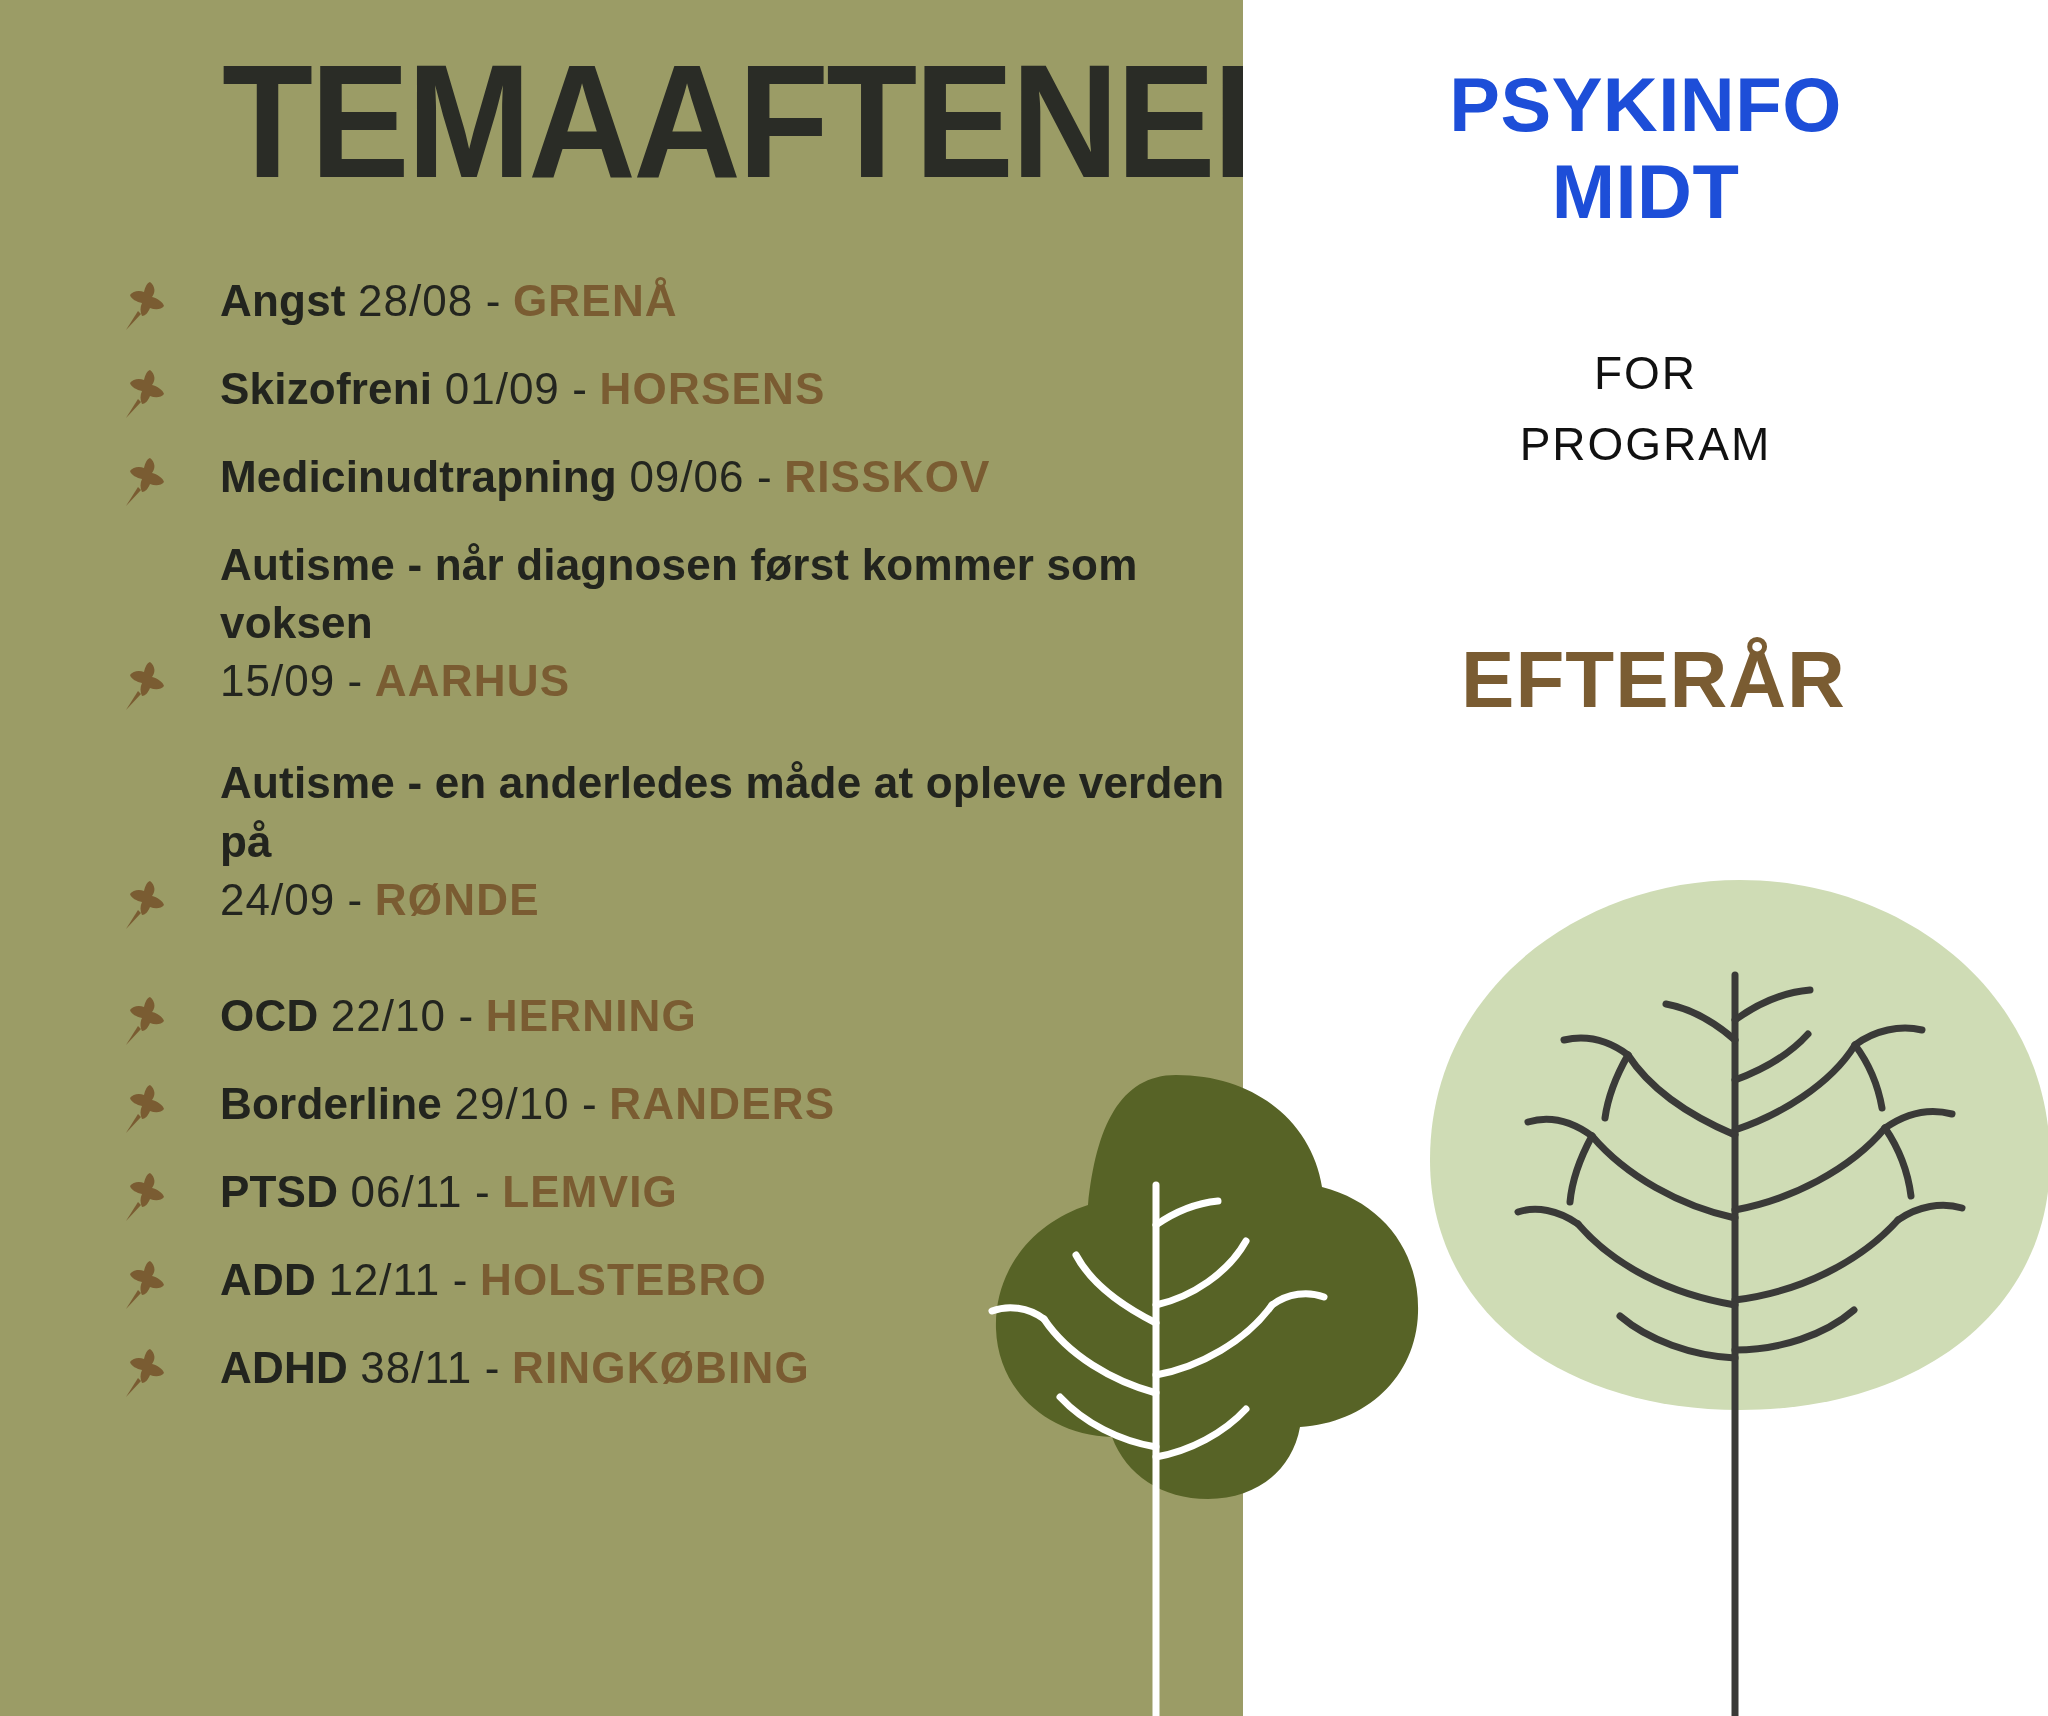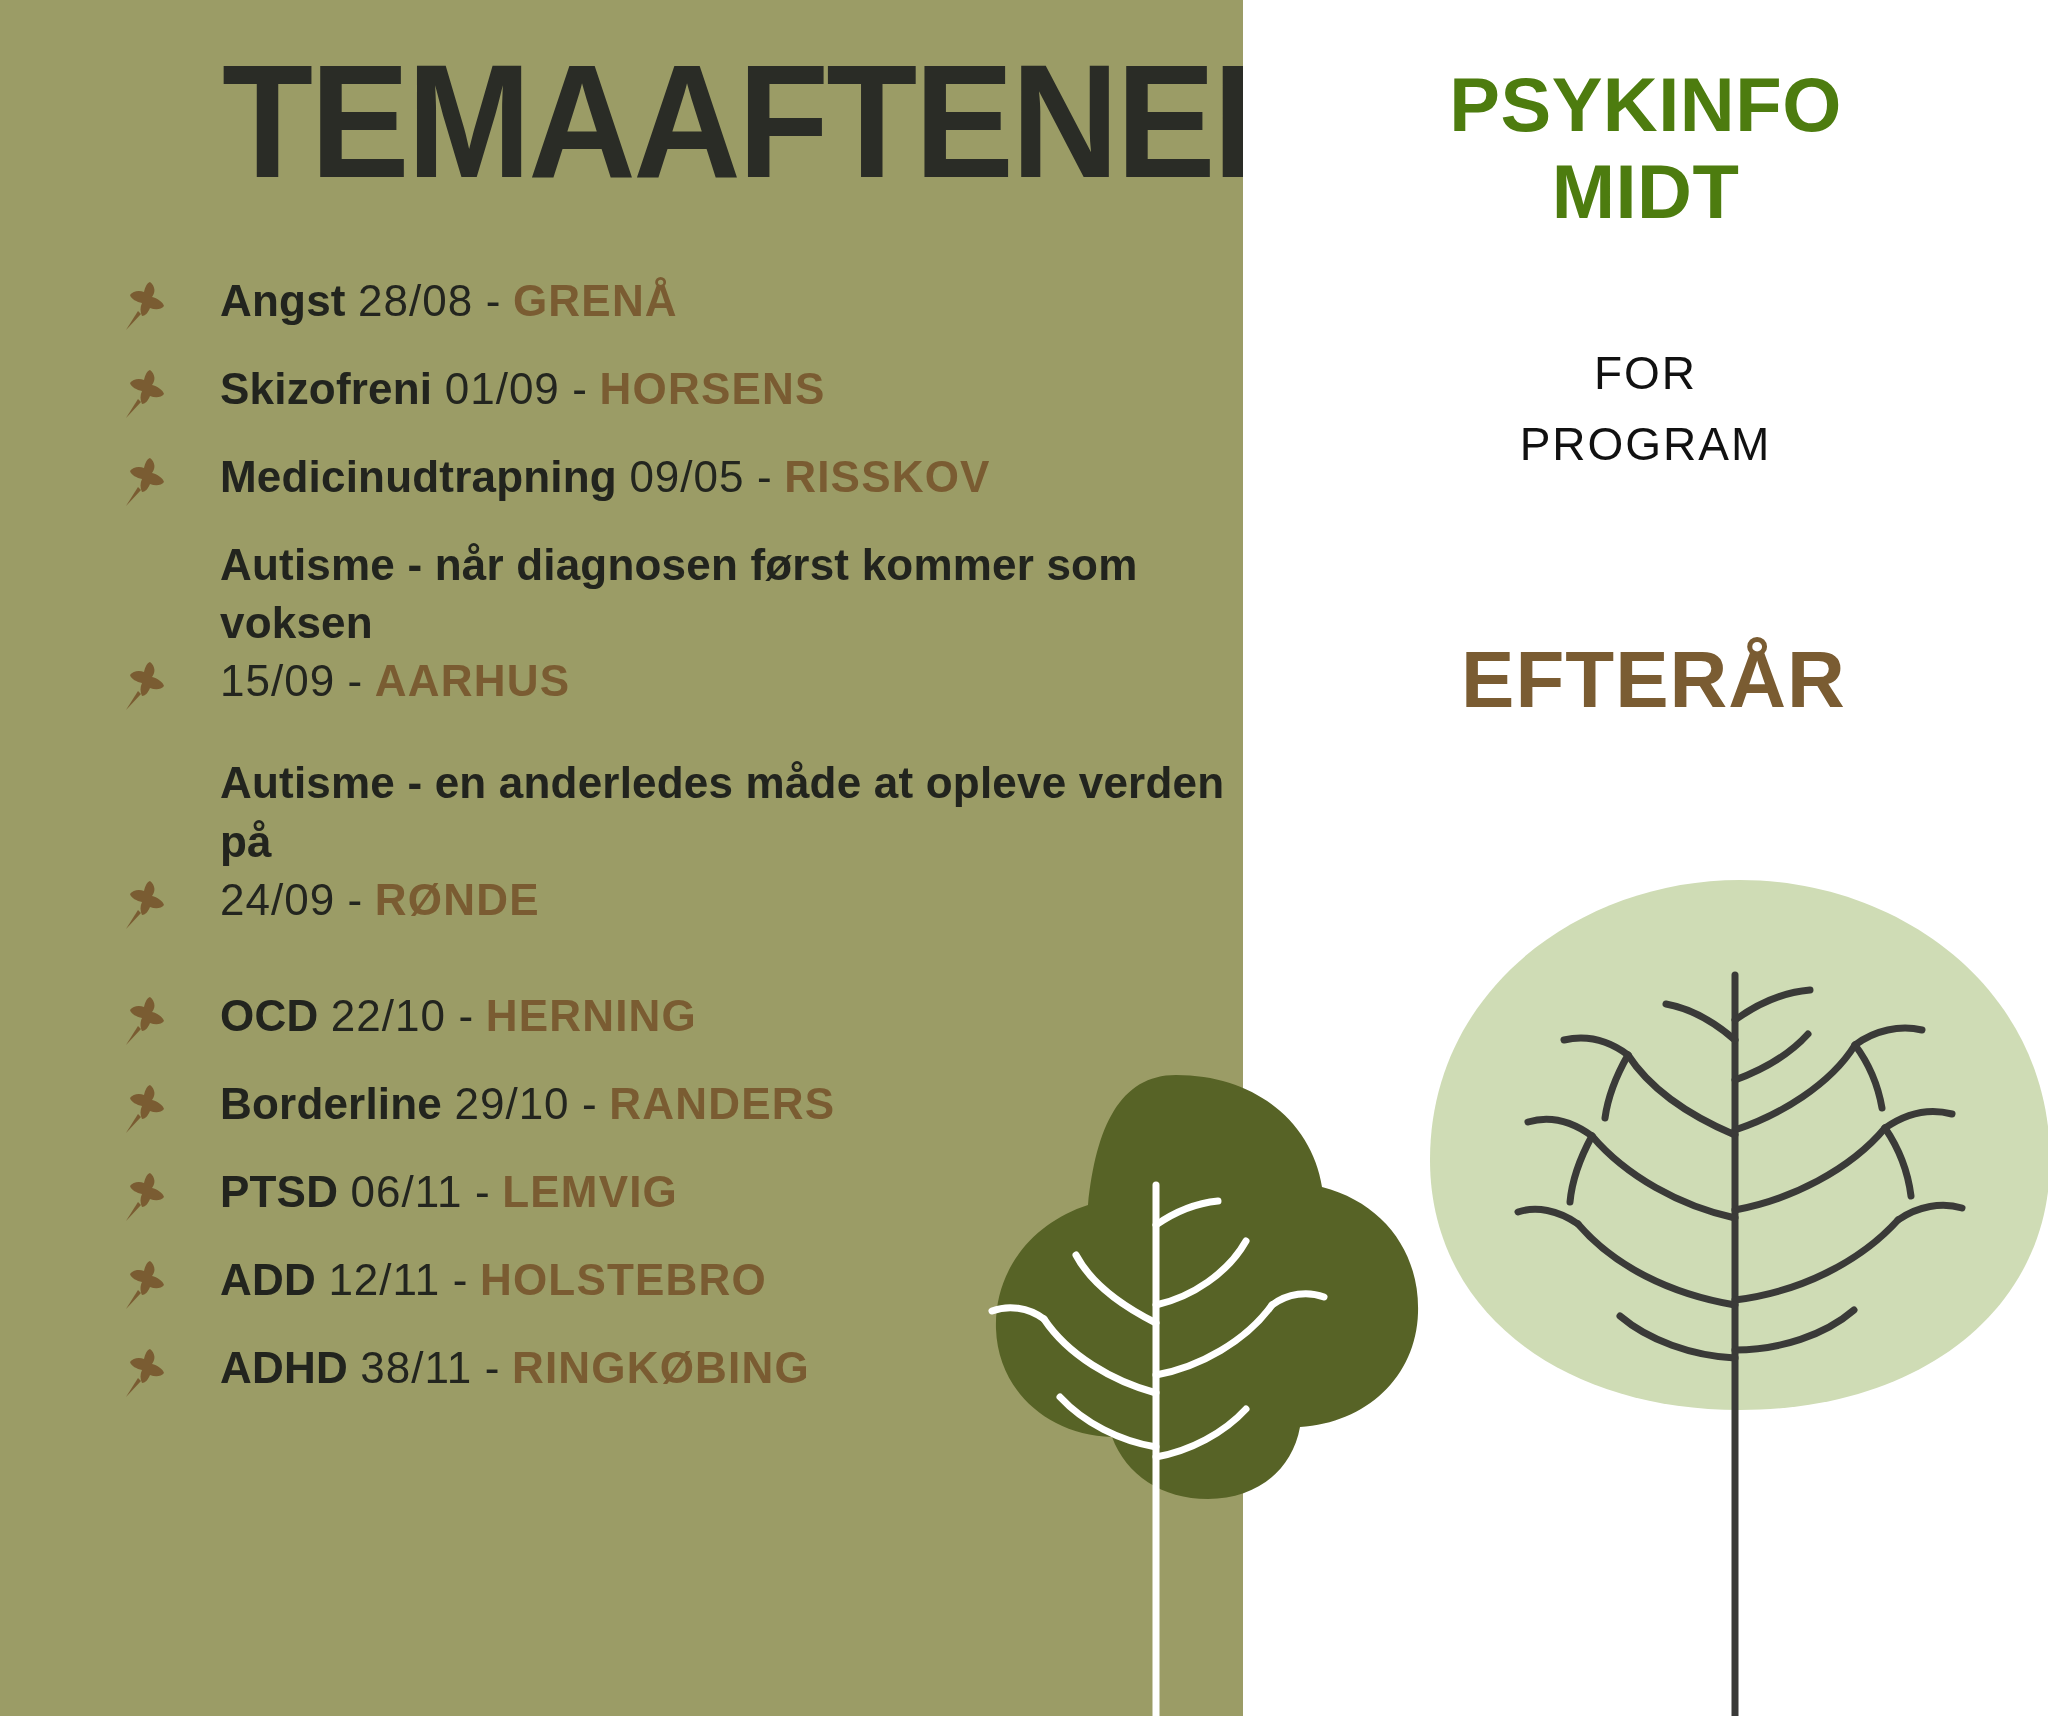--- a/index.html
+++ b/index.html
@@ -110,21 +110,21 @@
   .brand {
     position: absolute;
     left: 0;
     top: 62px;
     width: 805px;
     text-align: center;
     font-family: "Liberation Sans Narrow", "Liberation Sans", sans-serif;
     font-weight: 700;
     font-size: 76px;
     line-height: 1.14;
-    color: #4d7c0f;
+    color: #1d4ed8;
     letter-spacing: 0.5px;
   }
   .program-for {
     position: absolute;
     left: 0;
     top: 338px;
     width: 805px;
     text-align: center;
     font-family: "Liberation Sans Narrow", "Liberation Sans", sans-serif;
     font-weight: 400;
@@ -208,21 +208,21 @@
 
       <div class="event-row">
         <div class="pin-cell">
           <svg class="pin-icon" viewBox="0 0 46 50" xmlns="http://www.w3.org/2000/svg" aria-hidden="true">
             <path d="M30 2 C35 6 36 12 32 17 C37 18 43 22 44 26 C41 30 35 30 30 28 C28 33 25 36 22 36 C20 32 20 27 22 23 C17 22 11 19 10 15 C13 11 19 10 24 12 C25 7 27 3 30 2 Z" fill="#7a5c32"></path>
             <path d="M21 34 L6 50 L18 31 Z" fill="#7a5c32"></path>
           </svg>
         </div>
         <div class="event-text">
           <span class="topic">Medicinudtrapning</span>
-          <span class="date">09/05</span>
+          <span class="date">09/06</span>
           <span class="dash">-</span>
           <span class="city">RISSKOV</span>
         </div>
       </div>
 
       <div class="event-row tall">
         <div class="pin-cell">
           <svg class="pin-icon" viewBox="0 0 46 50" xmlns="http://www.w3.org/2000/svg" aria-hidden="true">
             <path d="M30 2 C35 6 36 12 32 17 C37 18 43 22 44 26 C41 30 35 30 30 28 C28 33 25 36 22 36 C20 32 20 27 22 23 C17 22 11 19 10 15 C13 11 19 10 24 12 C25 7 27 3 30 2 Z" fill="#7a5c32"></path>
             <path d="M21 34 L6 50 L18 31 Z" fill="#7a5c32"></path>

